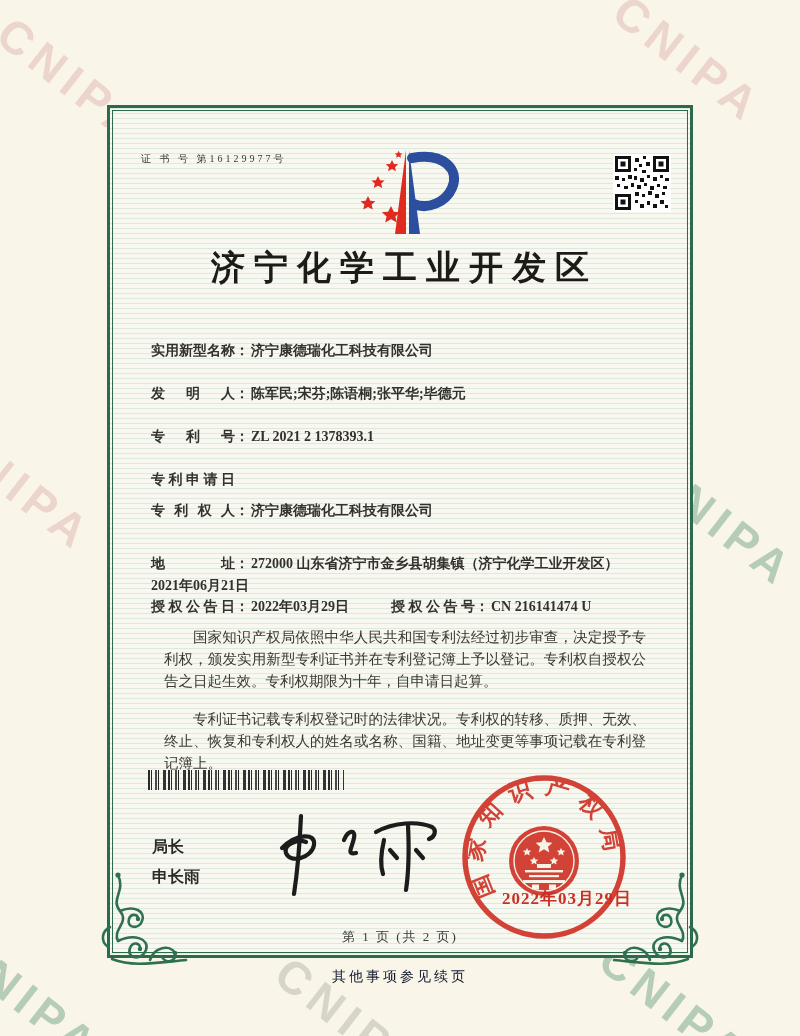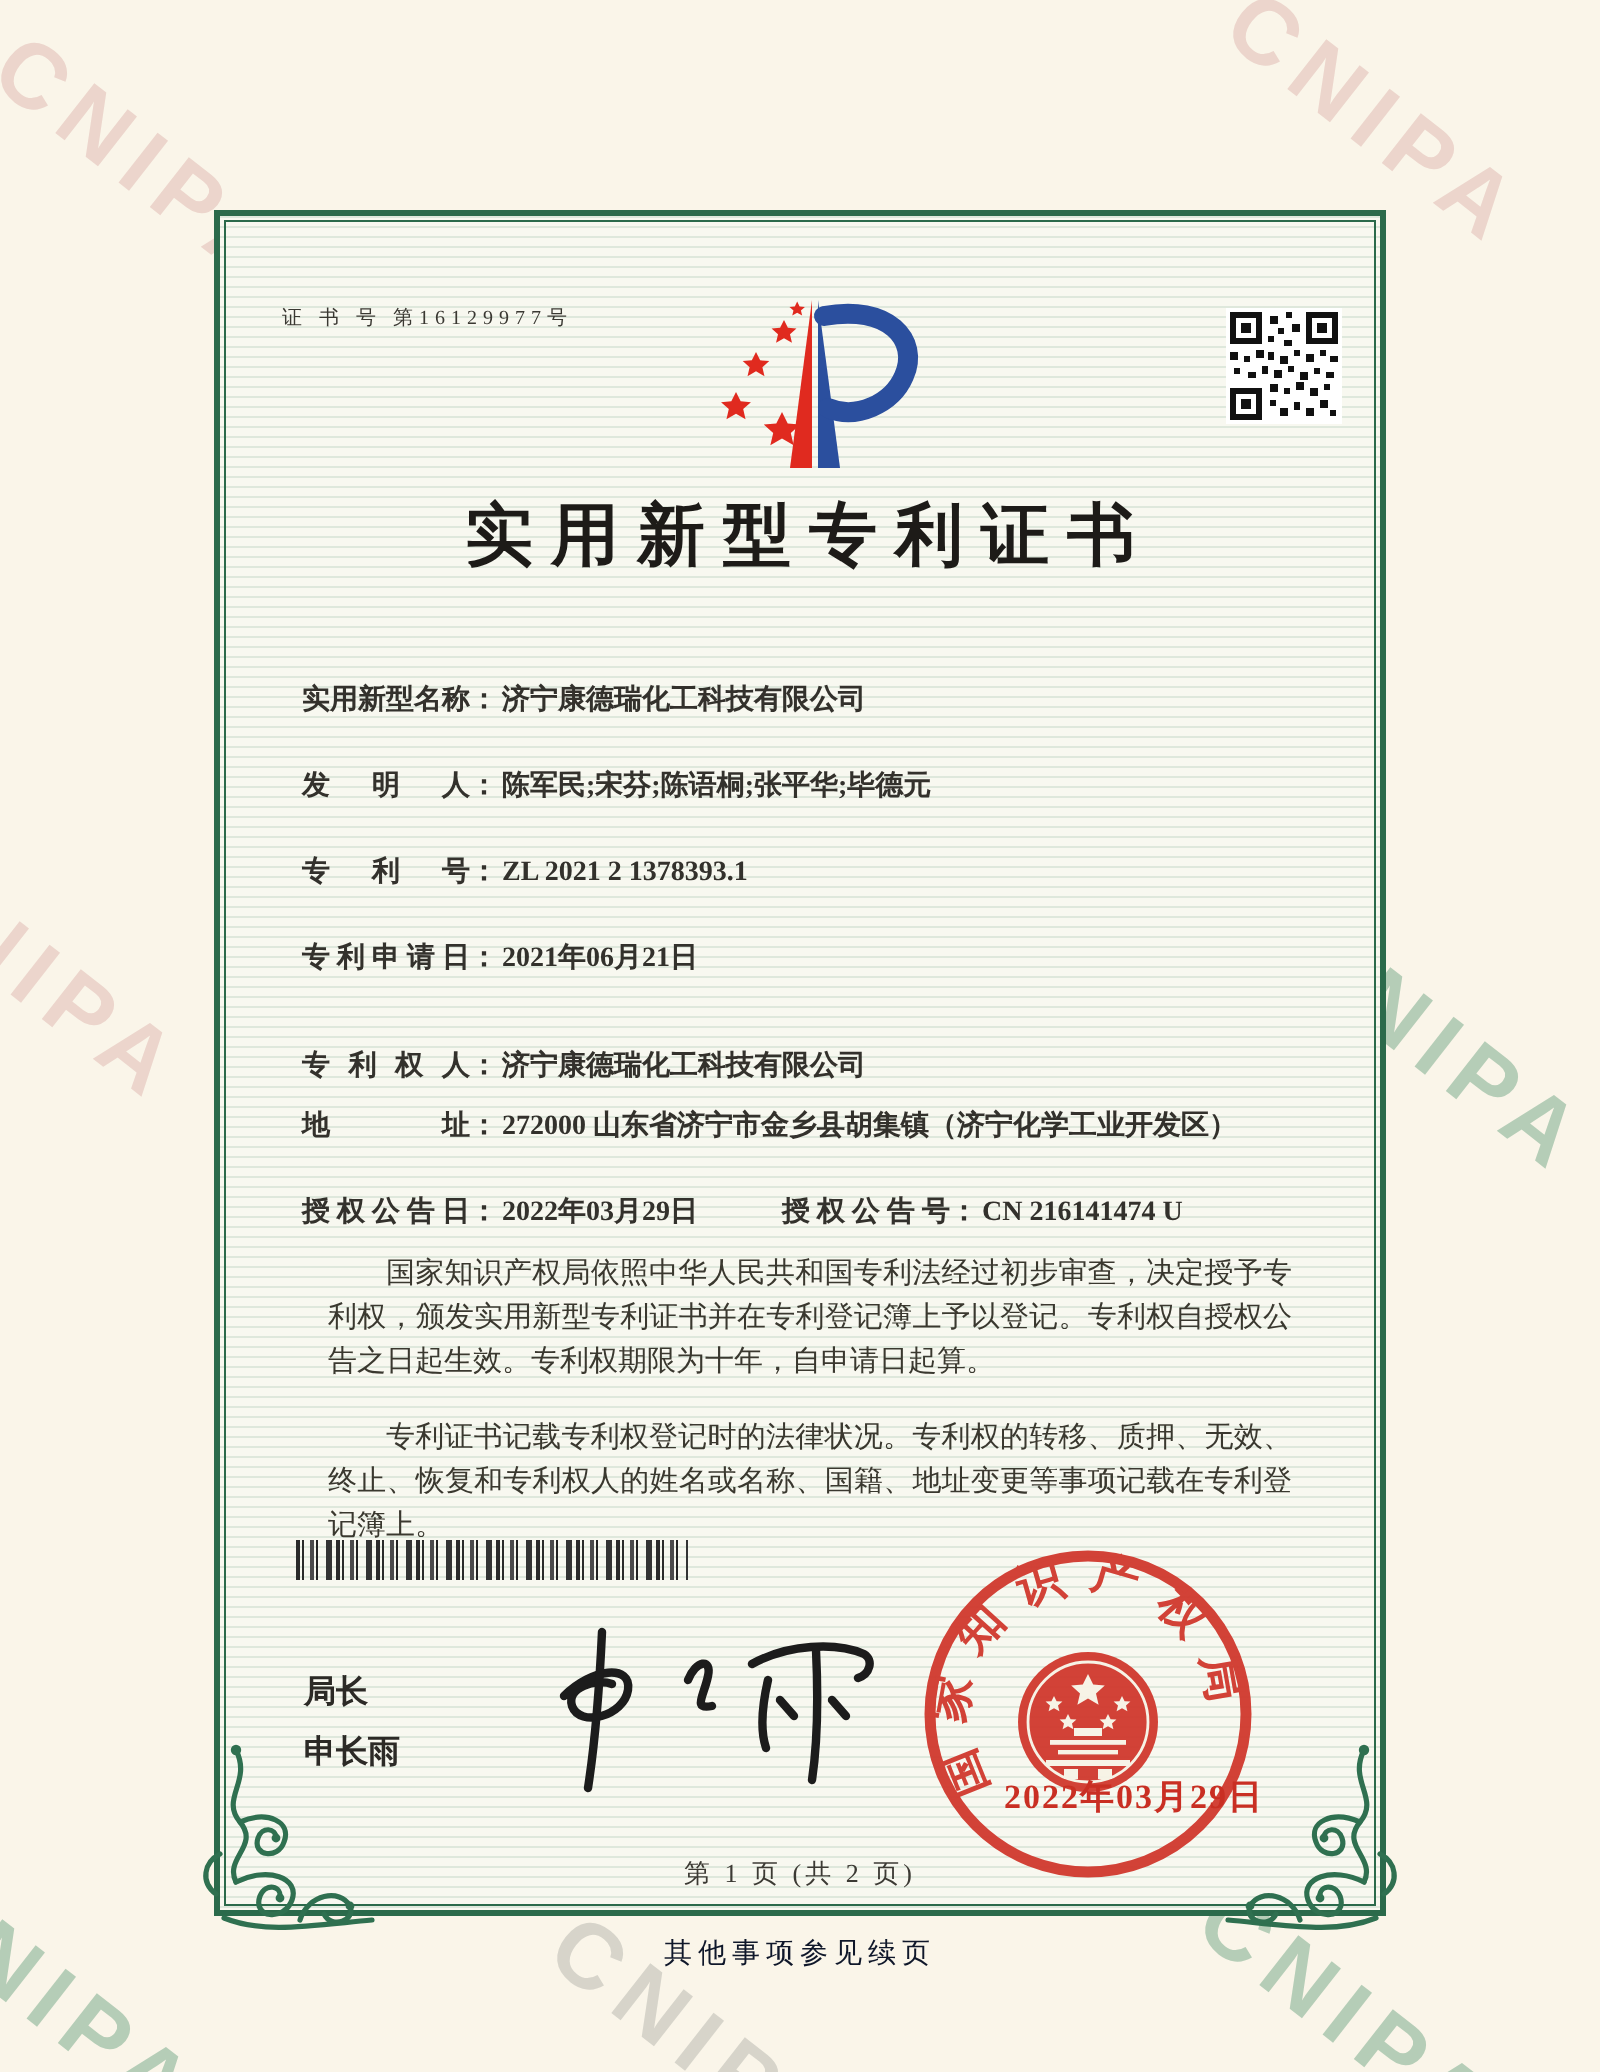--- a/index.html
+++ b/index.html
@@ -222,43 +222,43 @@
           <rect x="49" y="38" width="3" height="3"></rect>
         <rect x="22" y="46" width="3" height="3"></rect>
           <rect x="27" y="50" width="4" height="4"></rect>
           <rect x="34" y="47" width="3" height="4"></rect>
         <rect x="40" y="50" width="4" height="4"></rect>
           <rect x="47" y="46" width="4" height="4"></rect>
           <rect x="52" y="51" width="3" height="3"></rect>
       </g>
     </svg>
 
-    <div class="title">实用新型专利证书</div>
+    <div class="title">济宁化学工业开发区</div>
 
     <div class="field-row" style="top:216px;">
       <span class="flabel">实用新型名称</span>
         <span class="fcolon">：</span>
         <span class="fvalue">济宁康德瑞化工科技有限公司</span>
     </div>
     <div class="field-row" style="top:259px;">
       <span class="flabel">发明人</span>
         <span class="fcolon">：</span>
         <span class="fvalue">陈军民;宋芬;陈语桐;张平华;毕德元</span>
     </div>
     <div class="field-row" style="top:302px;">
       <span class="flabel">专利号</span>
         <span class="fcolon">：</span>
         <span class="fvalue">ZL 2021 2 1378393.1</span>
     </div>
-    <div class="field-row" style="top:345px;">
+    <div class="field-row" style="top:345px;flex-direction:column;">
       <span class="flabel">专利申请日</span>
         <span class="fcolon">：</span>
         <span class="fvalue">2021年06月21日</span>
     </div>
-    <div class="field-row" style="top:399px;">
+    <div class="field-row" style="top:376px;">
       <span class="flabel">专利权人</span>
         <span class="fcolon">：</span>
         <span class="fvalue">济宁康德瑞化工科技有限公司</span>
     </div>
     <div class="field-row" style="top:429px;">
       <span class="flabel">地址</span>
         <span class="fcolon">：</span>
         <span class="fvalue">272000 山东省济宁市金乡县胡集镇（济宁化学工业开发区）</span>
     </div>
     <div class="field-row" style="top:472px;">

